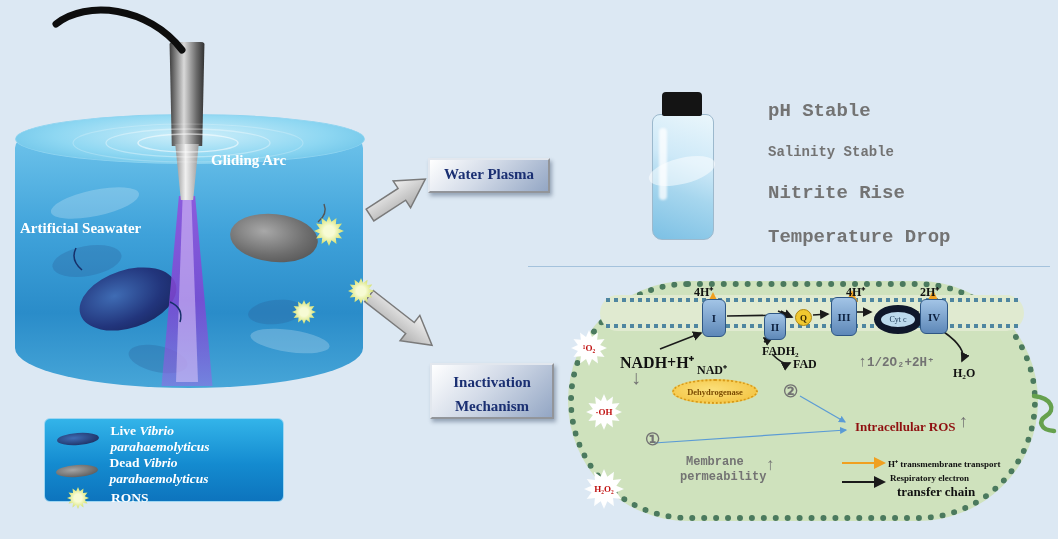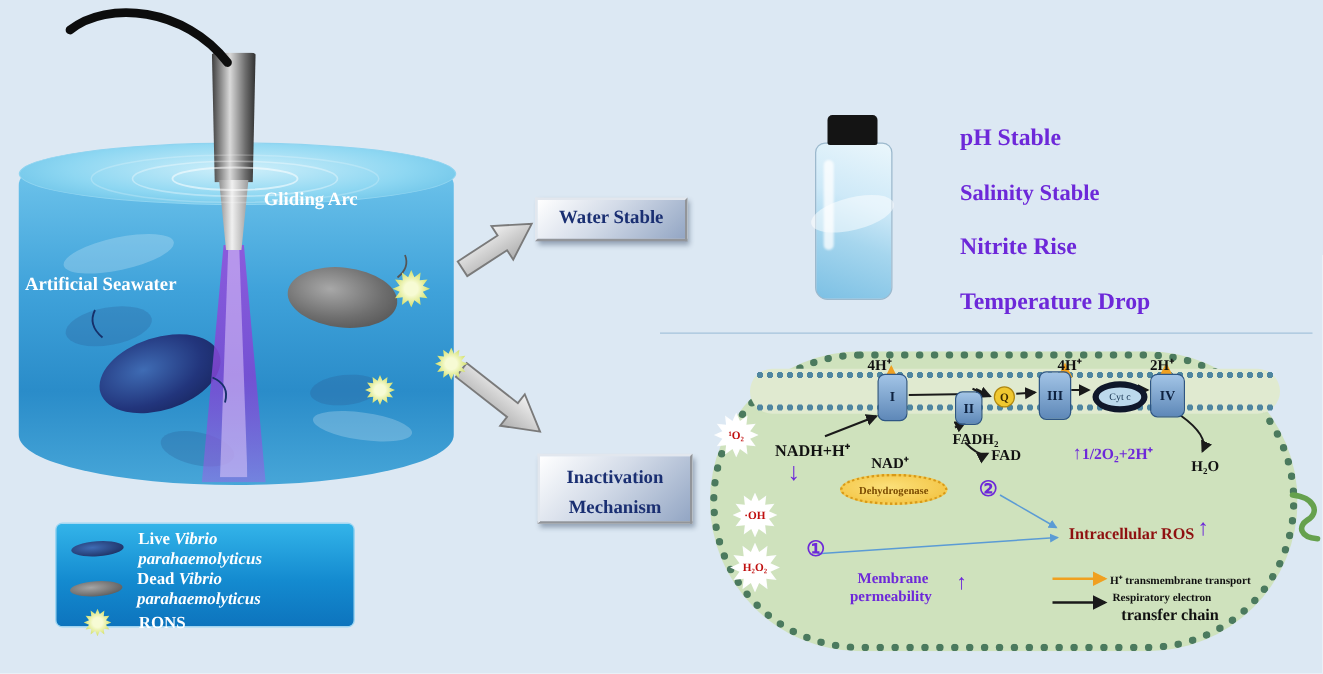--- a/index.html
+++ b/index.html
@@ -1,21 +1,21 @@
 <!DOCTYPE html>
 <html><head>
 <meta charset="utf-8">
 <style>
   html,body{margin:0;padding:0;}
   #canvas{position:relative;width:1058px;height:539px;background:#dce8f3;overflow:hidden;
           font-family:"Liberation Serif",serif;}
   .abs{position:absolute;}
   .t{position:absolute;font-family:"Liberation Serif",serif;font-weight:bold;color:#111;z-index:6;white-space:nowrap;}
   .white{color:#fff;}
-  .red{color:#6d28d9;}
+  .red{color:#737373;font-family:Liberation Mono, monospace;}
   .darkred{color:#8f1010;}
 
   
   .tank-body{left:15px;top:138px;width:348px;height:250px;z-index:1;
     background:linear-gradient(180deg,#6cc2ea 0%,#3fa2da 38%,#2a8cc9 70%,#47a6d8 100%);
     border-radius:10px 10px 50% 50% / 10px 10px 16% 16%;}
   .tank-top{left:15px;top:114px;width:348px;height:48px;z-index:2;border-radius:50%;
     background:radial-gradient(ellipse at 50% 42%,#cfeffa 0%,#8ed7f2 55%,#58b8e2 100%);
     border:1px solid #8fd4f0;}
   .sparkle{background:rgba(255,255,255,.22);border-radius:50%;z-index:2;}
@@ -75,21 +75,21 @@
   .mem-strip::before,.mem-strip::after{content:"";position:absolute;left:4px;right:4px;height:8px;
     background-image:radial-gradient(circle 2.5px at 4px 4px,#4f86a0 99%,transparent 100%);
     background-size:8px 8px;background-repeat:repeat-x;}
   .mem-strip::before{top:1px;}
   .mem-strip::after{bottom:1px;}
   .cx{position:absolute;z-index:5;display:flex;align-items:center;justify-content:center;
     background:linear-gradient(180deg,#a2c4e6 0%,#5e88b8 100%);border:1px solid #2e5684;border-radius:6px;
     color:#0e2240;font-weight:bold;font-family:"Liberation Serif",serif;font-size:11px;}
   .qdot{position:absolute;z-index:5;width:15px;height:15px;border-radius:50%;background:#f0c830;border:1px solid #b08810;
     display:flex;align-items:center;justify-content:center;font-size:9px;font-weight:bold;color:#3a2a00;}
-  .cytc{position:absolute;z-index:5;width:34px;height:15px;border-radius:50%;background:#bcd9ec;border:5px solid #0f172a;
+  .cytc{position:absolute;z-index:5;width:34px;height:15px;border-radius:50%;background:#bcd9ec;border:7px solid #0f172a;
     display:flex;align-items:center;justify-content:center;font-size:8px;font-weight:normal;color:#13304e;font-family:"Liberation Serif",serif;}
   .dehyd{left:672px;top:379px;width:82px;height:21px;z-index:5;border-radius:50%;
     background:radial-gradient(ellipse at 45% 40%,#fbe07a,#f2bf3a);border:2px dotted #d89a18;
     display:flex;align-items:center;justify-content:center;}
   .dehyd span{font-size:8.5px;font-weight:bold;color:#7a4a00;font-family:"Liberation Serif",serif;}
 
   .divider{left:528px;top:266px;width:522px;height:1px;background:#a4c2dc;z-index:2;}
   svg.overlay{position:absolute;left:0;top:0;z-index:4;pointer-events:none;}
 </style>
 </head>
@@ -137,76 +137,76 @@
       <span class="ltext"><b>Dead </b><i>Vibrio parahaemolyticus</i></span>
     </div>
     <div class="lrow">
       <span class="licon">
           <span class="burst yellow" style="position:relative;width:22px;height:22px;"></span>
         </span>
       <span class="ltext">RONS</span>
     </div>
   </div>
 
-  <div class="flow-box" style="left:428px;top:158px;width:118px;height:31px;font-size:15px;line-height:29px;">Water Stable</div>
+  <div class="flow-box" style="left:428px;top:158px;width:118px;height:31px;font-size:15px;line-height:29px;">Water Plasma</div>
   <div class="flow-box" style="left:430px;top:363px;width:124px;height:56px;font-size:15px;line-height:1.6;padding-top:5px;box-sizing:border-box;">
     <div>Inactivation</div>
     <div>Mechanism</div>
   </div>
 
   <div class="abs bottle-cap" style="left:662px;top:92px;width:40px;height:24px;"></div>
   <div class="abs bottle-body" style="left:652px;top:114px;width:60px;height:124px;"></div>
   <div class="abs bottle-hl" style="left:659px;top:128px;width:8px;height:72px;"></div>
   <div class="abs bottle-wave" style="left:648px;top:158px;width:68px;height:26px;"></div>
 
   <div class="abs" style="left:768px;top:100px;display:flex;flex-direction:column;gap:22px;z-index:6;">
     <div class="red" style="font-weight:bold;font-size:19px;">pH Stable</div>
-    <div class="red" style="font-weight:bold;font-size:18px;">Salinity Stable</div>
+    <div class="red" style="font-weight:bold;font-size:14px;">Salinity Stable</div>
     <div class="red" style="font-weight:bold;font-size:19px;">Nitrite Rise</div>
     <div class="red" style="font-weight:bold;font-size:19px;">Temperature Drop</div>
   </div>
 
   <div class="abs divider"></div>
 
   <div class="abs cell"></div>
   <div class="abs mem-strip"></div>
 
   <div class="cx" style="left:702px;top:299px;width:22px;height:36px;">I</div>
   <div class="cx" style="left:764px;top:313px;width:20px;height:25px;">II</div>
   <div class="qdot" style="left:795px;top:309px;">Q</div>
   <div class="cx" style="left:831px;top:297px;width:24px;height:37px;">III</div>
   <div class="cytc" style="left:874px;top:305px;">Cyt c</div>
   <div class="cx" style="left:920px;top:299px;width:26px;height:33px;">IV</div>
 
   <div class="t" style="left:694px;top:283px;font-size:12px;">4H⁺</div>
   <div class="t" style="left:846px;top:283px;font-size:12px;">4H⁺</div>
   <div class="t" style="left:920px;top:283px;font-size:12px;">2H⁺</div>
 
-  <div class="t" style="left:620px;top:351px;font-size:13px;">NADH+H⁺</div>
+  <div class="t" style="left:620px;top:351px;font-size:16px;">NADH+H⁺</div>
   <div class="t" style="left:697px;top:361px;font-size:12px;">NAD⁺</div>
   <div class="t red" style="left:630px;top:367px;font-size:20px;">↓</div>
   <div class="abs dehyd">
       <span>Dehydrogenase</span>
     </div>
   <div class="t" style="left:746px;top:344px;font-size:12px;margin-left:16px;">FADH₂</div>
   <div class="t" style="left:793px;top:357px;font-size:12px;">FAD</div>
   <div class="t red" style="left:783px;top:381px;font-size:17px;">②</div>
 
   <div class="t" style="left:858px;top:354px;font-size:12.5px;">
     <span class="red" style="font-size:15px;">↑</span><span class="red">1/2O₂+2H⁺</span>
   </div>
   <div class="t" style="left:953px;top:366px;font-size:12px;">H₂O</div>
 
   <div class="burst whitebg" style="left:571px;top:330px;width:36px;height:36px;">
       <span>¹O₂</span>
     </div>
   <div class="burst whitebg" style="left:586px;top:394px;width:36px;height:36px;">
       <span>·OH</span>
     </div>
-  <div class="burst whitebg" style="left:584px;top:434px;width:40px;height:40px;text-align:center;">
+  <div class="burst whitebg" style="left:584px;top:469px;width:40px;height:40px;text-align:center;">
       <span>H₂O₂</span>
     </div>
   <div class="t red" style="left:645px;top:429px;font-size:17px;">①</div>
 
   <div class="t red" style="left:686px;top:455px;font-size:12px;">Membrane</div>
   <div class="t red" style="left:680px;top:470px;font-size:12px;">permeability</div>
   <div class="t red" style="left:765px;top:456px;font-size:17px;">↑</div>
 
   <div class="t darkred" style="left:855px;top:419px;font-size:13px;">Intracellular ROS</div>
   <div class="t red" style="left:958px;top:412px;font-size:18px;">↑</div>

